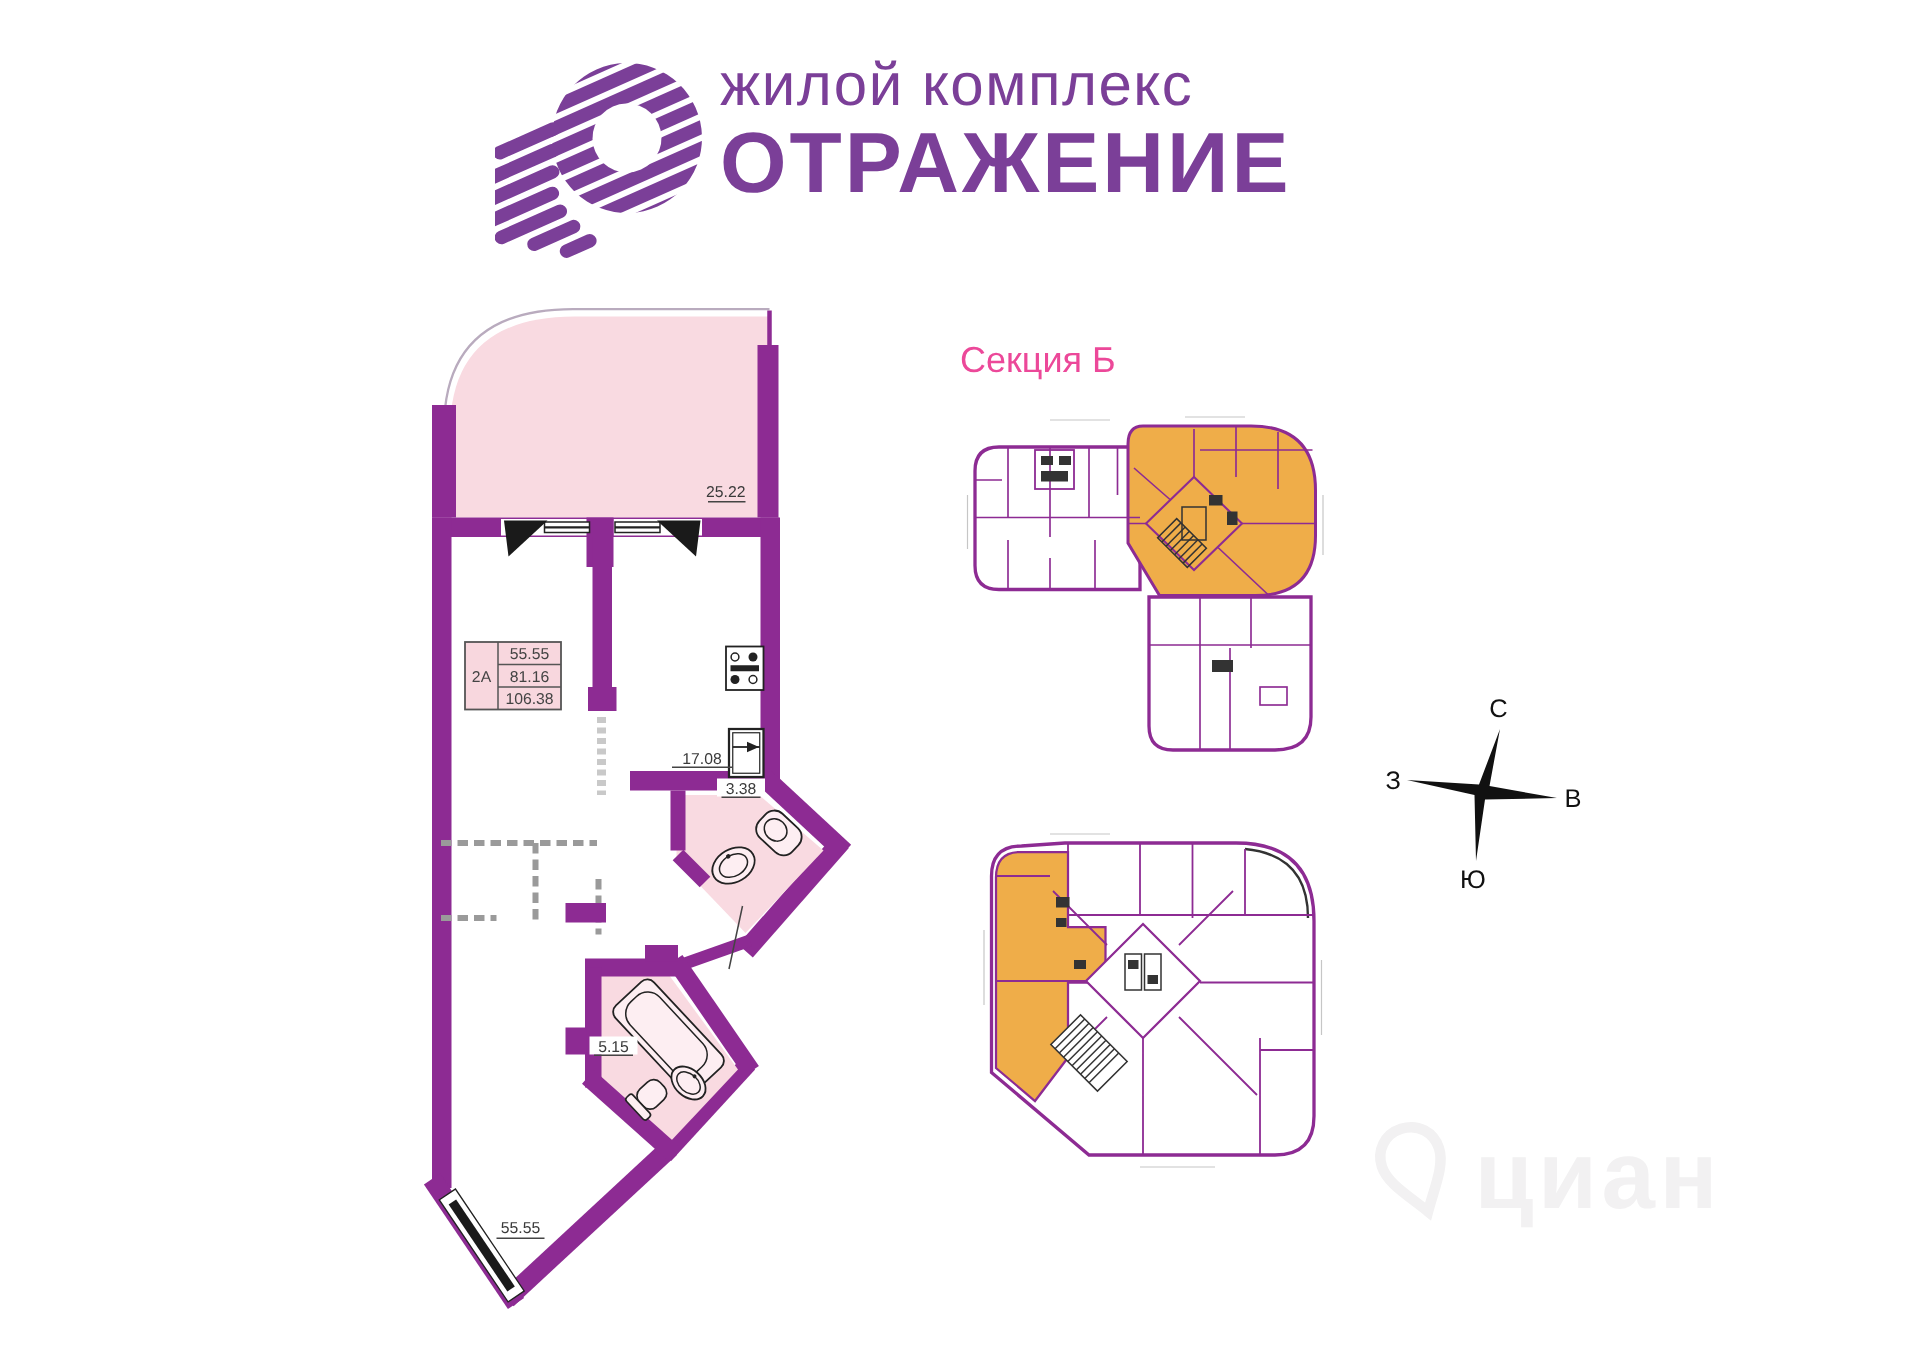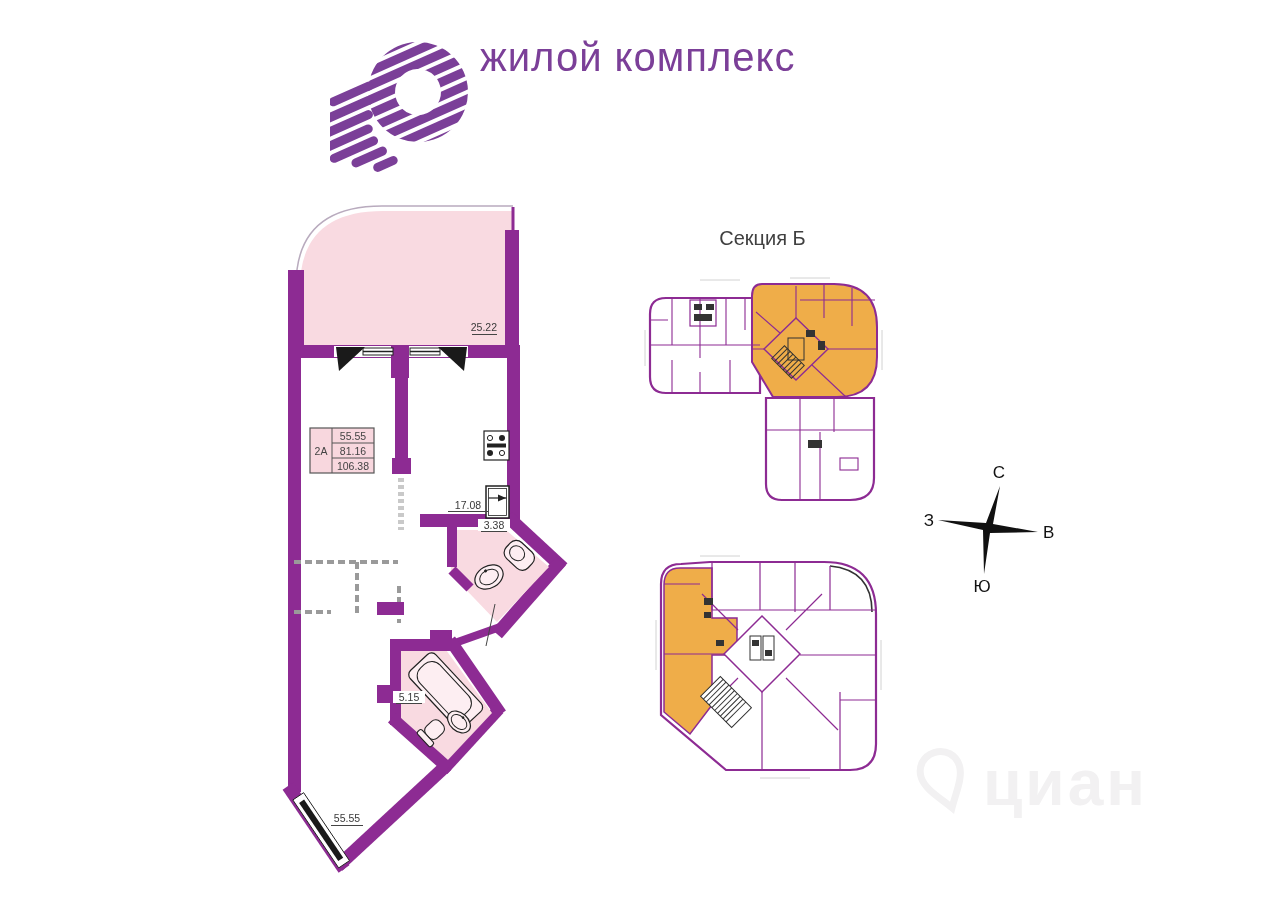--- a/index.html
+++ b/index.html
@@ -6,21 +6,21 @@
   body{
     width:1280px;height:905px;position:relative;background:#ffffff;overflow:hidden;
     font-family:"Liberation Sans", sans-serif;
   }
   .abs{position:absolute;}
   
   .brand-text{left:480px;top:36px;width:490px;text-align:left;}
   .brand-tagline{font-size:40px;font-weight:500;color:#7b3f98;letter-spacing:1px;line-height:1.05;}
   .brand-name{font-size:57px;font-weight:700;color:#7b3f98;letter-spacing:2px;line-height:1.05;margin-top:2px;}
   
-  .section-title{left:640px;top:227px;width:245px;text-align:center;font-size:20px;font-weight:500;color:#404040;}
+  .section-title{left:640px;top:227px;width:245px;font-size:24px;font-weight:500;color:#ec4899;}
   
   .watermark{left:915px;top:733px;width:280px;height:100px;display:flex;align-items:center;color:#f2f1f2;}
   .watermark .wm-text{font-size:64px;font-weight:600;letter-spacing:3px;line-height:1;}
   svg text{font-family:"Liberation Sans", sans-serif;}
   .dim{font-size:10.5px;fill:#3a3a3a;}
   .tbl{font-size:10.5px;fill:#444444;}
 </style>
 </head>
 <body>
 
@@ -49,20 +49,21 @@
     <rect x="-24" y="58" width="62" height="9" rx="4.5" fill="#7b3f98"></rect>
     <rect x="-34" y="71" width="66" height="9" rx="4.5" fill="#7b3f98"></rect>
     <rect x="-20" y="84" width="52" height="9" rx="4.5" fill="#7b3f98"></rect>
     <rect x="-2" y="97" width="38" height="9" rx="4.5" fill="#7b3f98"></rect>
     <rect x="16" y="110" width="26" height="9" rx="4.5" fill="#7b3f98"></rect>
   </g>
 </svg>
 
 <div class="abs brand-text">
   <div class="brand-tagline">жилой комплекс</div>
+  <div class="brand-name">ОТРАЖЕНИЕ</div>
 </div>
 
 <svg class="abs" style="left:265px;top:190px;width:310px;height:700px;" viewBox="265 190 310 700">
 
   <g>
     <path d="M300,350 V288 Q300,211 383,211 H512 V350 Z" fill="#f9dae1"></path>
     <path d="M296,350 V286 Q296,206 382,206 H513" fill="none" stroke="#b9abbe" stroke-width="1.5"></path>
     <rect x="288" y="270" width="16" height="82" fill="#8d2b93"></rect>
     <line x1="513" y1="207" x2="513" y2="232" stroke="#8d2b93" stroke-width="3"></line>
     <rect x="505" y="230" width="14" height="122" fill="#8d2b93"></rect>

